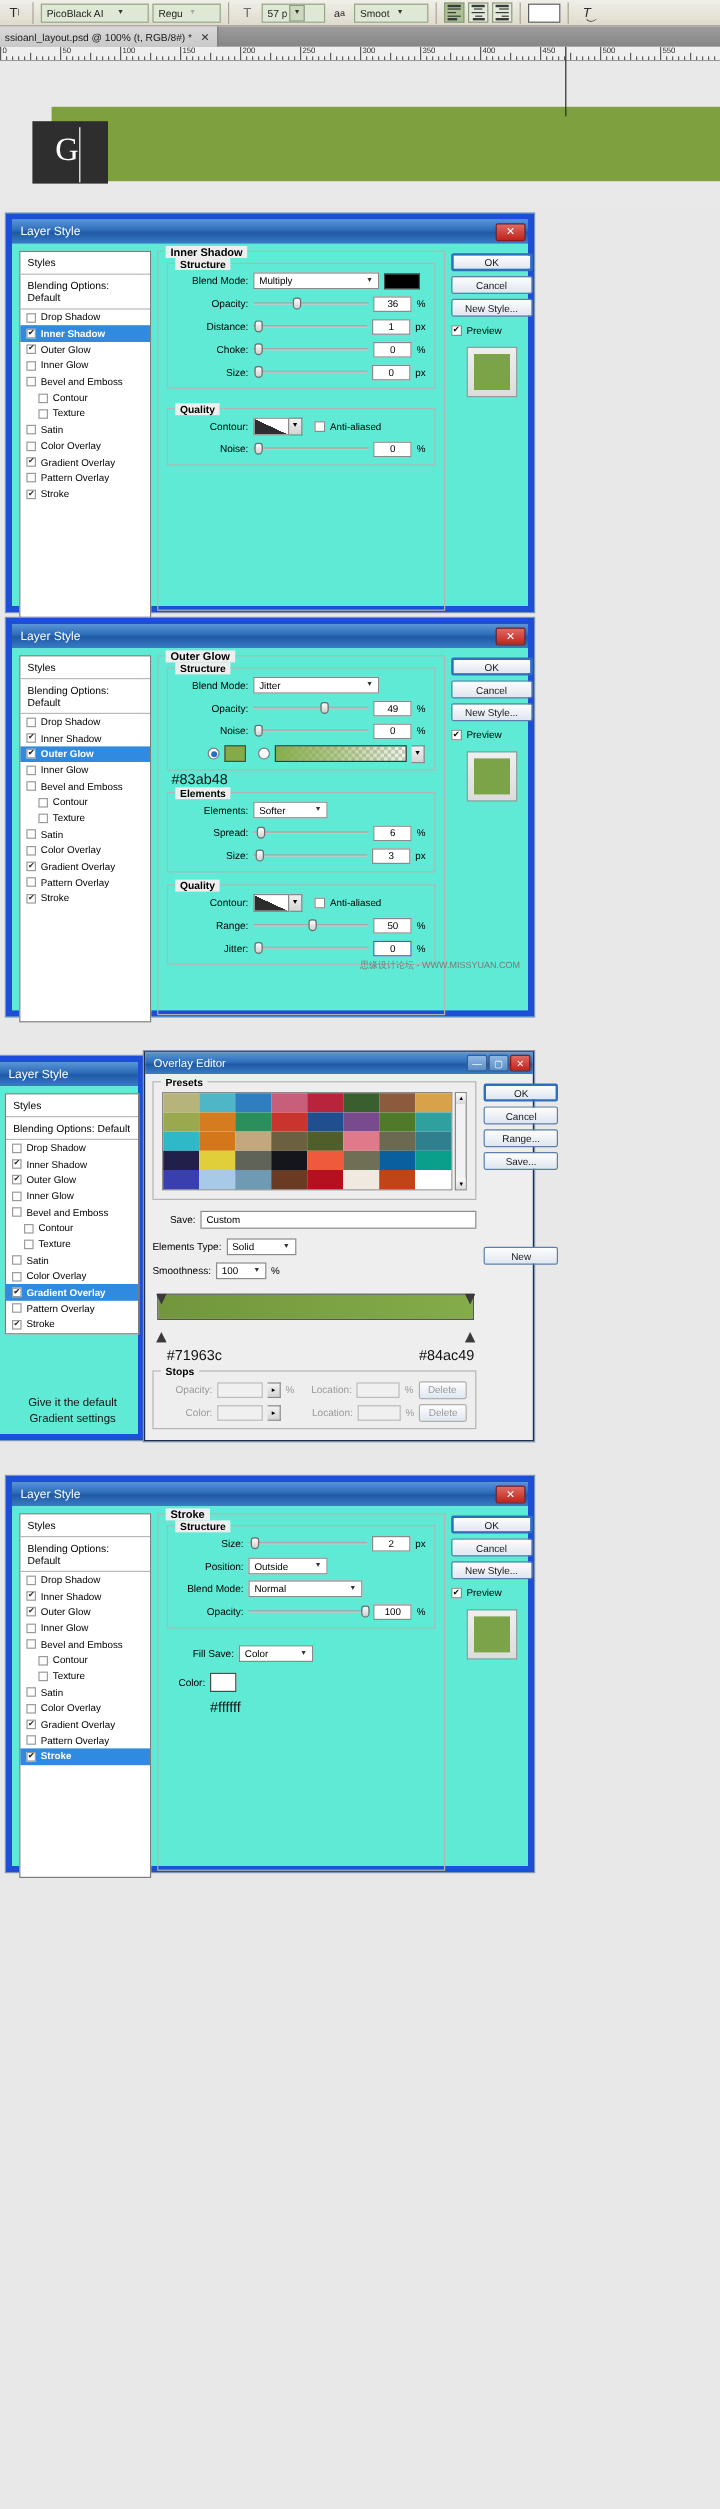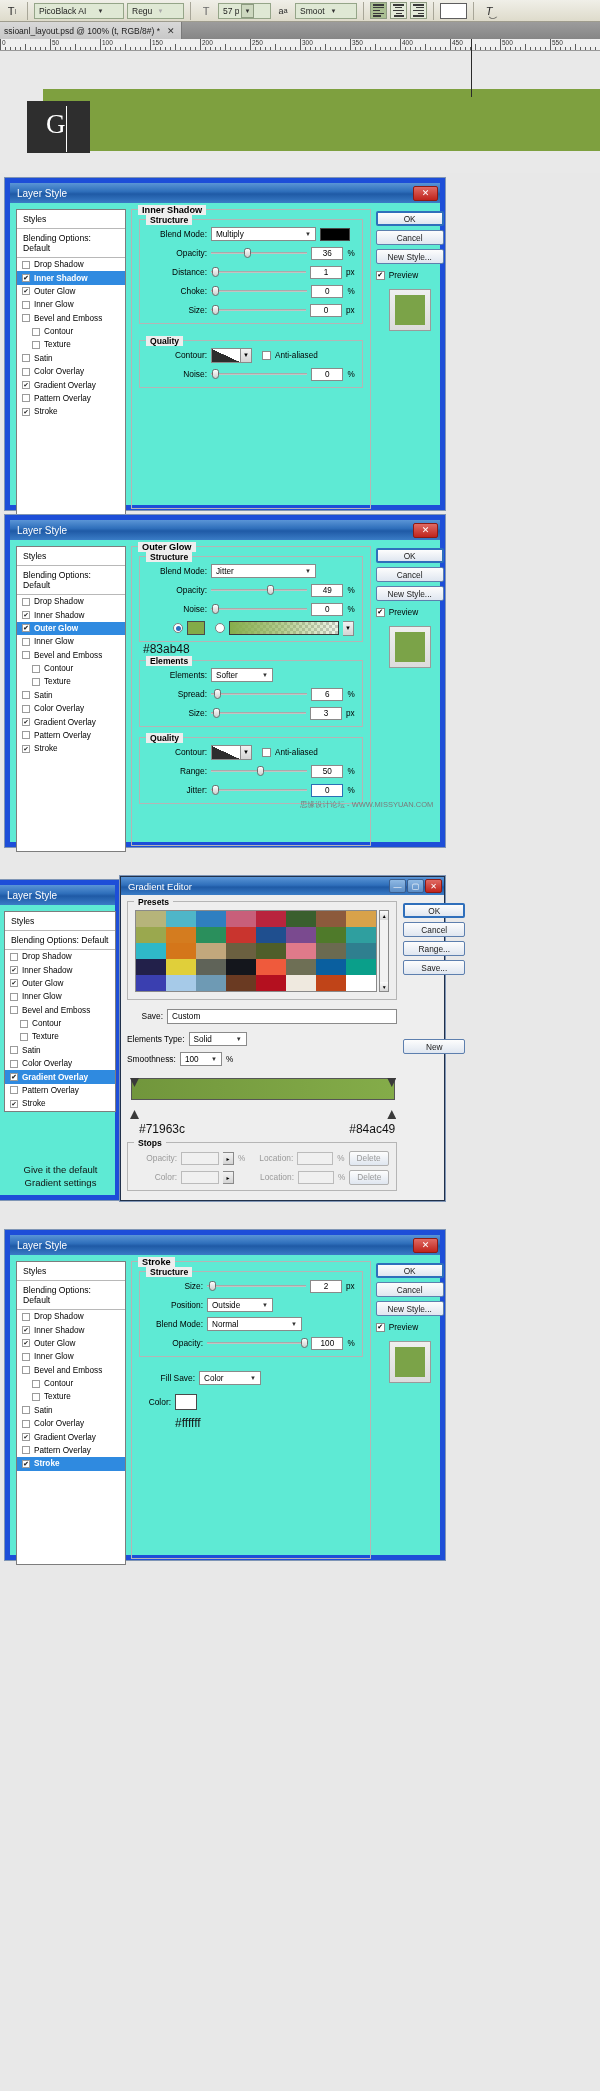--- a/index.html
+++ b/index.html
@@ -892,21 +892,21 @@
           <span class="st-cb on"></span>
           <span>Stroke</span>
         </div>
       </div>
   </div>
   <div class="tip" style="left:8px; top:278px; width:105px;">Give it the default Gradient settings</div>
 </div>
 
 <div class="ge-dialog" style="left:120px; top:876px; width:325px; height:325px;">
   <div class="ge-title">
-    <span>Gradient Editor</span>
+    <span>Overlay Editor</span>
     <span class="ge-wbtns">
       <span class="ge-wb">—</span>
       <span class="ge-wb">▢</span>
       <span class="ge-wb red">✕</span>
     </span>
   </div>
   <div class="ge-body">
     <div style="flex:1">
       <div class="fieldset" style="padding:8px 7px 7px">
         <span class="fs-legend">Presets</span>

